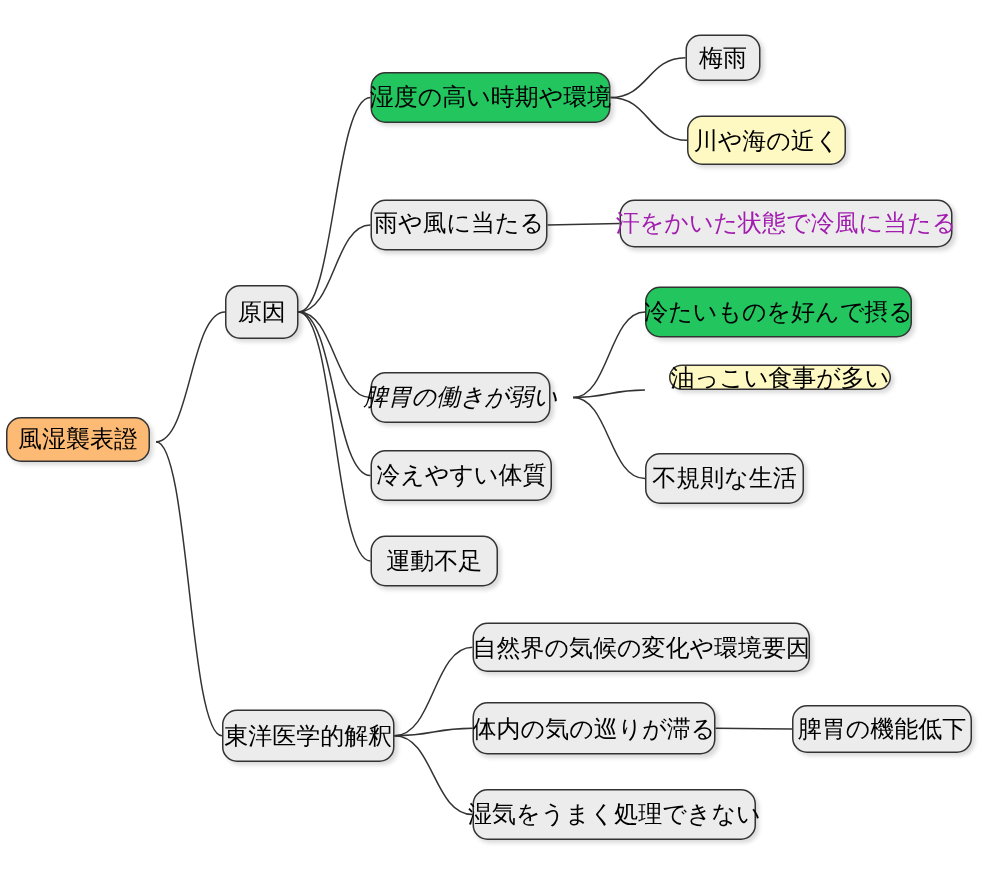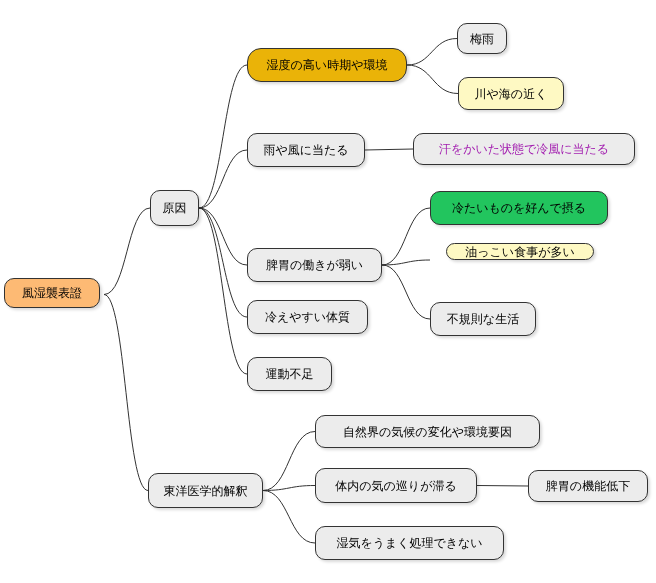--- a/index.html
+++ b/index.html
@@ -25,21 +25,21 @@
   .mm-node {
     position: absolute;
     box-sizing: border-box;
     display: flex;
     align-items: center;
     justify-content: center;
     background: #ececec;
     border: 1px solid #333333;
     border-radius: 10px;
     box-shadow: 2px 2px 3px rgba(0,0,0,0.15);
-    font-size: 12px;
+    font-size: 16px;
     color: #000000;
     white-space: nowrap;
     line-height: 1;
   }
 </style>
 </head>
 <body>
 
 <div class="canvas">
   <svg id="edge-layer" viewBox="0 0 656 583" xmlns="http://www.w3.org/2000/svg">
@@ -57,26 +57,26 @@
       <path d="M382,265 C406,265 406,260 430,260" fill="none" stroke="#333333" stroke-width="1"></path>
       <path d="M382,265 C406,265 406,319 430,319" fill="none" stroke="#333333" stroke-width="1"></path>
       <path d="M263,490.5 C289,490.5 289,431.5 315,431.5" fill="none" stroke="#333333" stroke-width="1"></path>
       <path d="M263,490.5 C289,490.5 289,485.5 315,485.5" fill="none" stroke="#333333" stroke-width="1"></path>
       <path d="M263,490.5 C289,490.5 289,543 315,543" fill="none" stroke="#333333" stroke-width="1"></path>
       <path d="M477,485.5 L528,486" fill="none" stroke="#333333" stroke-width="1"></path>
     </svg>
   <div id="node-layer">
       <div class="mm-node" style="left: 4px; top: 278px; width: 96px; height: 30px; background: #fdba74; border-color: rgb(51, 51, 51); color: rgb(0, 0, 0);">風湿襲表證</div>
       <div class="mm-node" style="left: 150px; top: 190px; width: 49px; height: 36px; background: rgb(236, 236, 236); border-color: rgb(51, 51, 51); color: rgb(0, 0, 0);">原因</div>
-      <div class="mm-node" style="left: 247px; top: 48px; width: 160px; height: 34px; background: #eab308; border-color: rgb(51, 51, 51); color: rgb(0, 0, 0); border-radius: 14px;">湿度の高い時期や環境</div>
+      <div class="mm-node" style="left: 247px; top: 48px; width: 160px; height: 34px; background: #22c55e; border-color: rgb(51, 51, 51); color: rgb(0, 0, 0);">湿度の高い時期や環境</div>
       <div class="mm-node" style="left: 457px; top: 23px; width: 50px; height: 31px; background: rgb(236, 236, 236); border-color: rgb(51, 51, 51); color: rgb(0, 0, 0);">梅雨</div>
       <div class="mm-node" style="left: 458px; top: 77px; width: 106px; height: 33px; background: #fef9c3; border-color: rgb(51, 51, 51); color: rgb(0, 0, 0);">川や海の近く</div>
       <div class="mm-node" style="left: 247px; top: 133px; width: 118px; height: 34px; background: rgb(236, 236, 236); border-color: rgb(51, 51, 51); color: rgb(0, 0, 0); font-family: Liberation Serif, serif;">雨や風に当たる</div>
       <div class="mm-node" style="left: 413px; top: 133px; width: 222px; height: 32px; background: rgb(236, 236, 236); border-color: rgb(51, 51, 51); color: #a21caf;">汗をかいた状態で冷風に当たる</div>
-      <div class="mm-node" style="left: 247px; top: 248px; width: 135px; height: 34px; background: rgb(236, 236, 236); border-color: rgb(51, 51, 51); color: rgb(0, 0, 0);">脾胃の働きが弱い</div>
+      <div class="mm-node" style="left: 247px; top: 248px; width: 120px; height: 34px; background: rgb(236, 236, 236); border-color: rgb(51, 51, 51); color: rgb(0, 0, 0); font-style: italic;">脾胃の働きが弱い</div>
       <div class="mm-node" style="left: 430px; top: 191px; width: 178px; height: 34px; background: #22c55e; border-color: rgb(51, 51, 51); color: rgb(0, 0, 0);">冷たいものを好んで摂る</div>
       <div class="mm-node" style="left: 430px; top: 243px; width: 148px; height: 17px; background: #fef9c3; border-color: rgb(51, 51, 51); color: rgb(0, 0, 0); margin-left: 16px;">油っこい食事が多い</div>
       <div class="mm-node" style="left: 430px; top: 302px; width: 106px; height: 34px; background: rgb(236, 236, 236); border-color: rgb(51, 51, 51); color: rgb(0, 0, 0);">不規則な生活</div>
       <div class="mm-node" style="left: 247px; top: 300px; width: 121px; height: 34px; background: rgb(236, 236, 236); border-color: rgb(51, 51, 51); color: rgb(0, 0, 0);">冷えやすい体質</div>
       <div class="mm-node" style="left: 247px; top: 357px; width: 85px; height: 34px; background: rgb(236, 236, 236); border-color: rgb(51, 51, 51); color: rgb(0, 0, 0);">運動不足</div>
       <div class="mm-node" style="left: 148px; top: 473px; width: 115px; height: 35px; background: rgb(236, 236, 236); border-color: rgb(51, 51, 51); color: rgb(0, 0, 0);">東洋医学的解釈</div>
       <div class="mm-node" style="left: 315px; top: 415px; width: 225px; height: 33px; background: rgb(236, 236, 236); border-color: rgb(51, 51, 51); color: rgb(0, 0, 0);">自然界の気候の変化や環境要因</div>
       <div class="mm-node" style="left: 315px; top: 468px; width: 162px; height: 35px; background: rgb(236, 236, 236); border-color: rgb(51, 51, 51); color: rgb(0, 0, 0);">体内の気の巡りが滞る</div>
       <div class="mm-node" style="left: 528px; top: 470px; width: 120px; height: 32px; background: rgb(236, 236, 236); border-color: rgb(51, 51, 51); color: rgb(0, 0, 0);">脾胃の機能低下</div>
       <div class="mm-node" style="left: 315px; top: 526px; width: 189px; height: 34px; background: rgb(236, 236, 236); border-color: rgb(51, 51, 51); color: rgb(0, 0, 0);">湿気をうまく処理できない</div>

